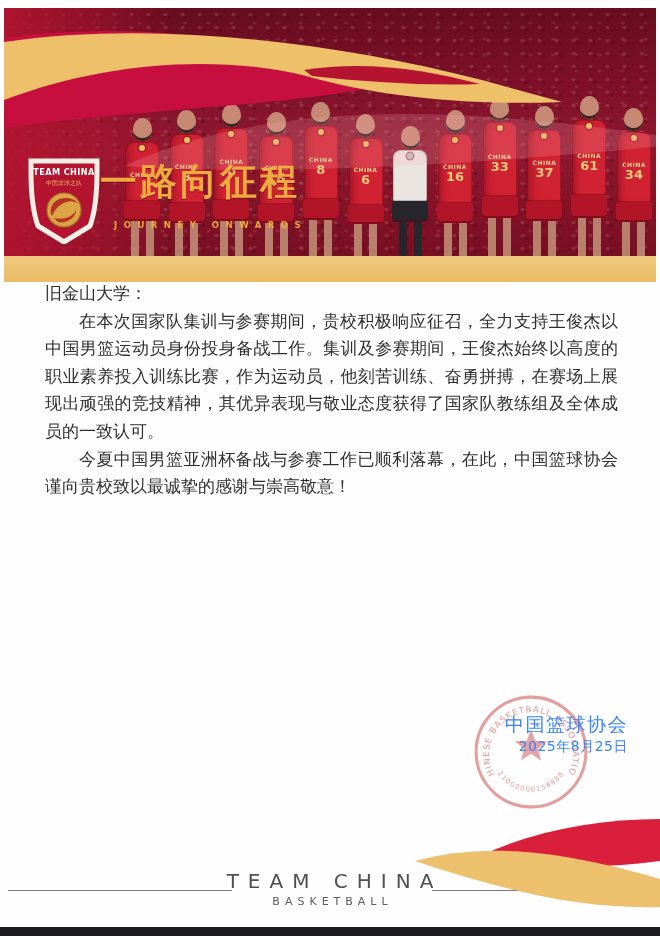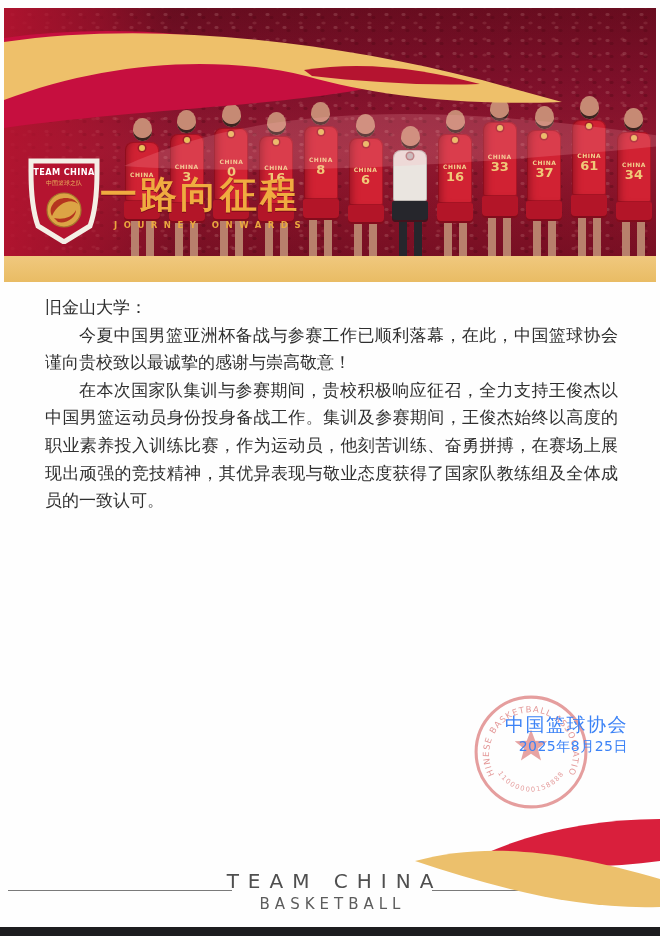--- a/index.html
+++ b/index.html
@@ -41,40 +41,40 @@
   .player.coach .jersey-label,.player.coach .jersey-number{color:#9a9a9a;}
   .player.coach .shorts{background:#26262c;}
   .player.coach .legs i{background:#26262c;}
 
   .banner-swooshes{position:absolute;left:0;top:0;width:100%;height:170px;z-index:2;pointer-events:none;}
   .gold-bar{position:absolute;left:0;right:0;bottom:0;height:26px;background:linear-gradient(180deg,#f0c87e,#e9bc64);z-index:3;}
 
   .logo{position:absolute;left:24px;bottom:34px;z-index:4;}
   .slogan{position:absolute;left:96px;bottom:52px;z-index:4;}
   .slogan-cn{font-size:37px;font-weight:900;color:var(--slogan-gold);letter-spacing:3px;text-shadow:0 1px 0 rgba(90,5,20,.6);}
-  .slogan-en{margin-top:0;padding-left:14px;font-size:8.5px;font-weight:bold;letter-spacing:6.5px;color:#eaa83e;}
+  .slogan-en{margin-top:13px;padding-left:14px;font-size:8.5px;font-weight:bold;letter-spacing:6.5px;color:#eaa83e;}
 
   
-  .letter{position:absolute;left:45px;right:42px;top:294px;color:var(--ink);font-size:17px;line-height:27.6px;text-align:justify;}
+  .letter{position:absolute;left:45px;right:42px;top:280px;color:var(--ink);font-size:17px;line-height:27.6px;text-align:justify;}
   .letter p{text-indent:2em;}
   .letter .salutation{text-indent:0;}
 
   
   .seal{position:absolute;left:468px;top:689px;width:126px;height:126px;z-index:1;opacity:.85;}
   .sig{position:absolute;left:432px;top:712px;width:196px;text-align:right;z-index:2;color:#3b82f6;}
   .sig-org{font-size:19px;letter-spacing:1.5px;}
   .sig-date{font-size:14px;letter-spacing:.5px;}
 
   
   .footer-line{position:absolute;height:1px;background:#7a7a7a;}
   .footer-line.left{left:8px;width:224px;top:890px;}
   .footer-line.right{left:432px;width:151px;top:890px;}
   .footer-brand{position:absolute;left:0;right:0;top:869px;text-align:center;color:var(--footer-ink);}
   .footer-brand .brand{font-size:20px;letter-spacing:9px;text-indent:9px;}
-  .footer-brand .sub{margin-top:2px;font-size:15px;letter-spacing:5px;text-indent:5px;color:#5c5c5c;}
+  .footer-brand .sub{margin-top:2px;font-size:11px;letter-spacing:5px;text-indent:5px;color:#5c5c5c;}
   .ribbon{position:absolute;right:0;bottom:26px;width:252px;height:94px;z-index:1;}
   .bottom-bar{position:absolute;left:0;right:0;bottom:0;height:9px;background:var(--bar-black);}
 </style>
 </head>
 <body>
 
 <div class="page">
 
   <div class="banner">
     <div class="photo">
@@ -260,22 +260,22 @@
     <div class="slogan">
       <div class="slogan-cn">一路向征程</div>
       <div class="slogan-en">JOURNEY ONWARDS</div>
     </div>
 
     <div class="gold-bar"></div>
   </div>
 
   <div class="letter">
     <p class="salutation">旧金山大学：</p>
+    <p>在本次国家队集训与参赛期间，贵校积极响应征召，全力支持王俊杰以中国男篮运动员身份投身备战工作。集训及参赛期间，王俊杰始终以高度的职业素养投入训练比赛，作为运动员，他刻苦训练、奋勇拼搏，在赛场上展现出顽强的竞技精神，其优异表现与敬业态度获得了国家队教练组及全体成员的一致认可。</p>
     <p>今夏中国男篮亚洲杯备战与参赛工作已顺利落幕，在此，中国篮球协会谨向贵校致以最诚挚的感谢与崇高敬意！</p>
-    <p>在本次国家队集训与参赛期间，贵校积极响应征召，全力支持王俊杰以中国男篮运动员身份投身备战工作。集训及参赛期间，王俊杰始终以高度的职业素养投入训练比赛，作为运动员，他刻苦训练、奋勇拼搏，在赛场上展现出顽强的竞技精神，其优异表现与敬业态度获得了国家队教练组及全体成员的一致认可。</p>
   </div>
 
   <svg class="seal" viewBox="0 0 140 140" aria-hidden="true">
     <defs>
       <path id="sealTopArc" d="M 30 96 A 46.5 46.5 0 1 1 110 96"></path>
       <path id="sealBottomArc" d="M 29 84 A 43 43 0 0 0 111 84"></path>
     </defs>
     <circle cx="70" cy="70" r="61" fill="none" stroke="#d97070" stroke-width="3.4" opacity="0.8"></circle>
     <text font-size="9.5" fill="#d97070" letter-spacing="1.2" opacity="0.85">
       <textPath href="#sealTopArc" startOffset="50%" text-anchor="middle">CHINESE BASKETBALL ASSOCIATION</textPath>

